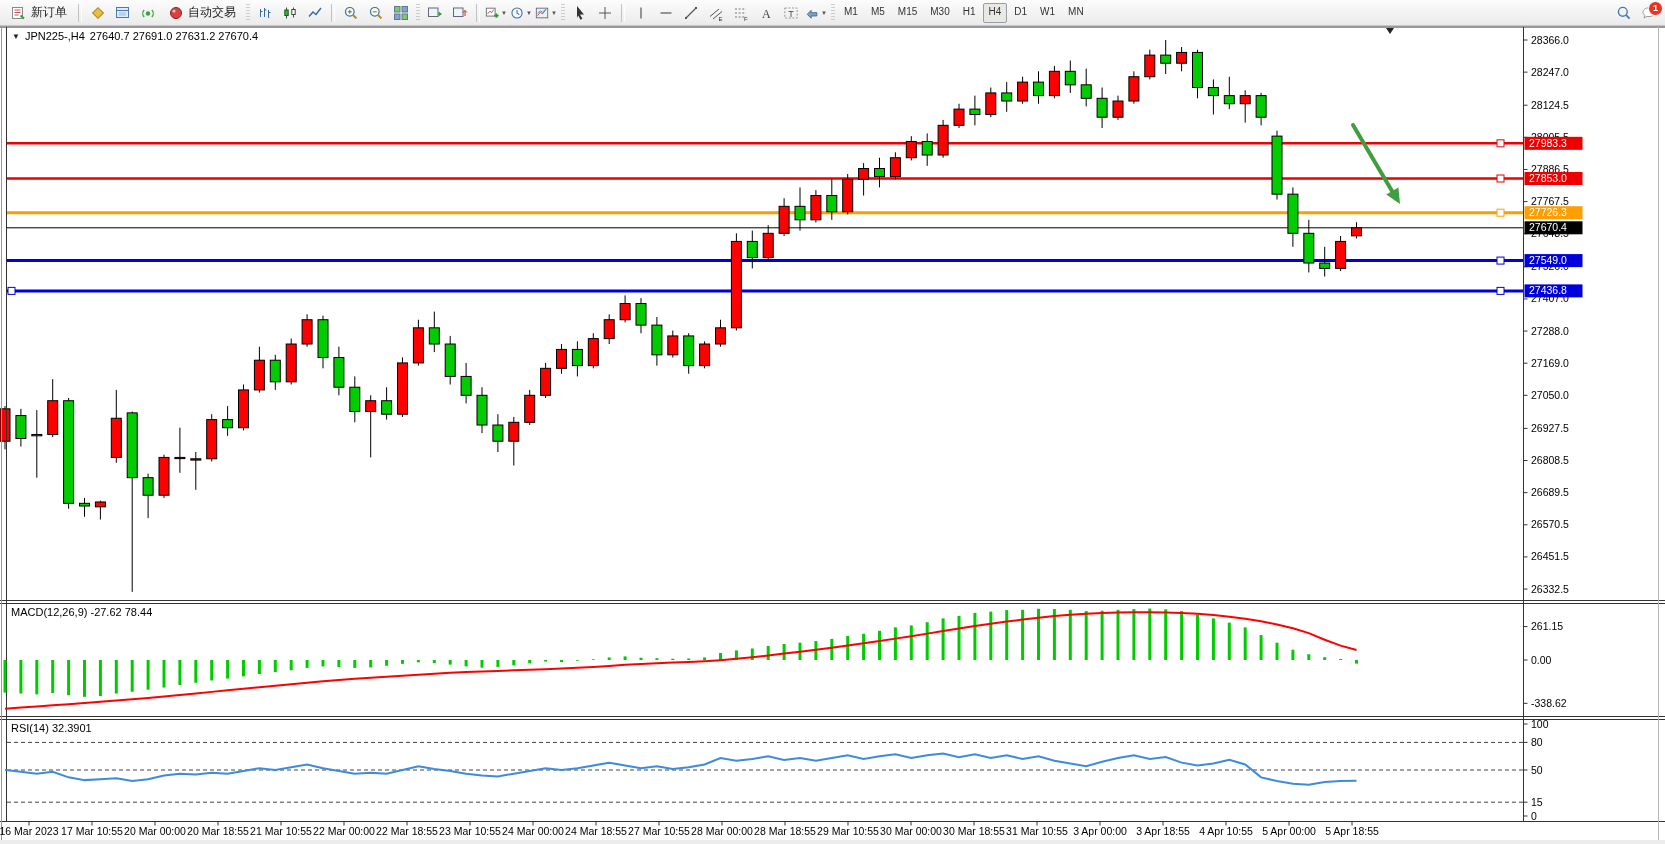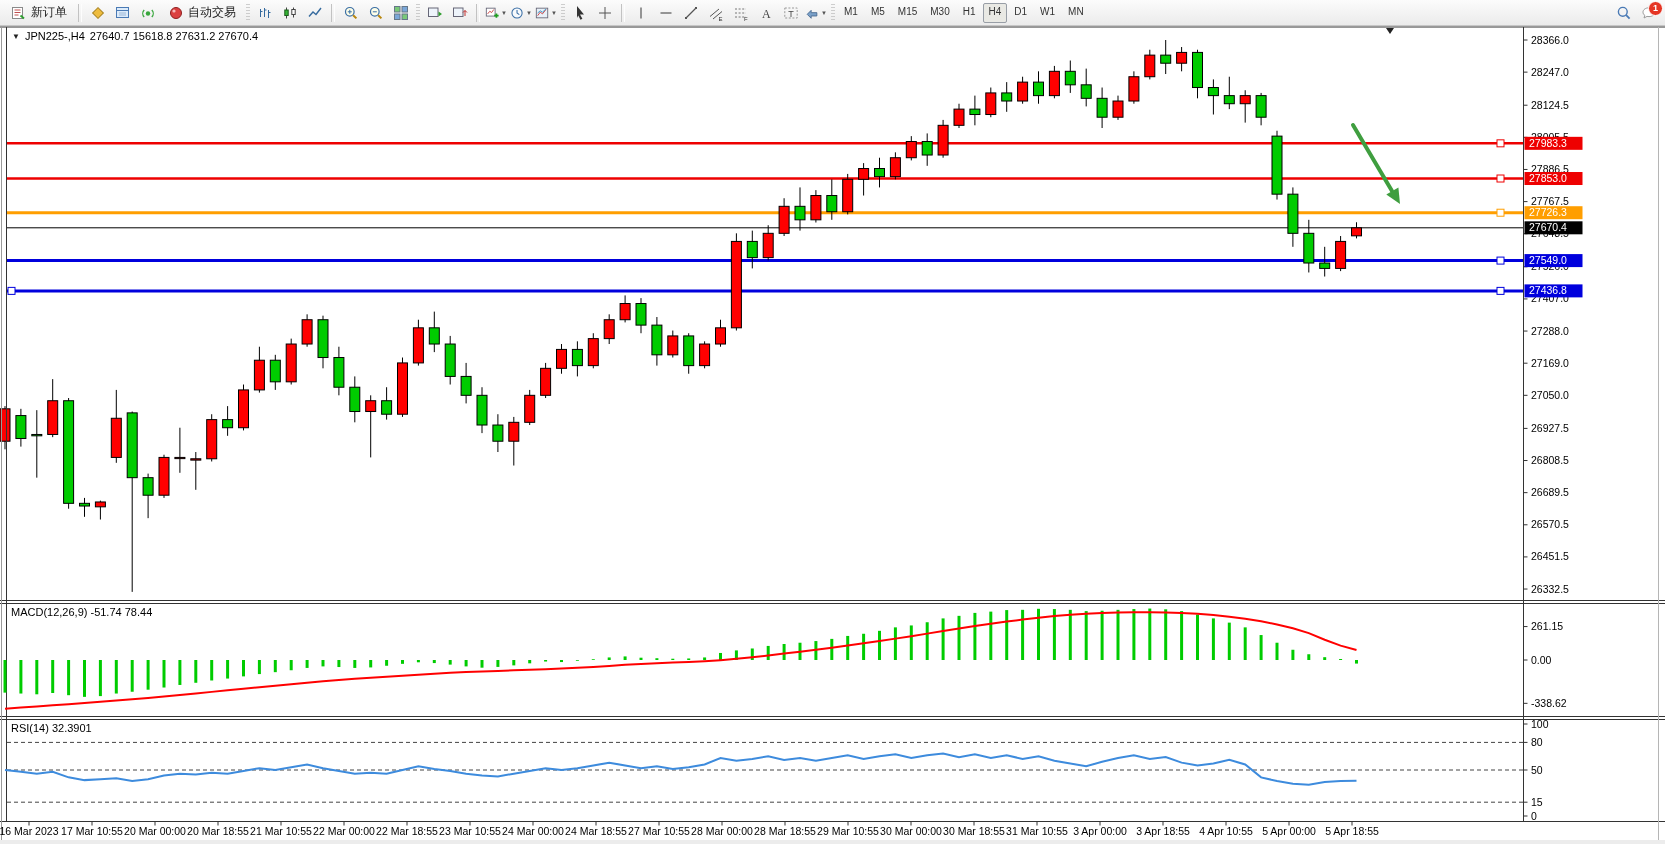--- a/index.html
+++ b/index.html
@@ -621,16 +621,16 @@
       <svg width="16" height="16" viewBox="0 0 16 16">
         <path d="M2 7.2C2 4.6 4.7 2.8 8 2.8s6 1.8 6 4.4-2.7 4.4-6 4.4c-.7 0-1.4-.1-2-.2L3 13l.8-2.6C2.7 9.6 2 8.5 2 7.2z" fill="#fff" stroke="#9a9a9a"></path>
       </svg>
       <span class="badge">1</span>
     </div>
   </div>
 
 <div class="overlay-label" id="chart-title" style="left:12px;top:30px">
   <span class="tri">▼</span>
   <span>JPN225-,H4</span>
-  <span>27640.7 15618.8 27631.2 27670.4</span>
+  <span>27640.7 27691.0 27631.2 27670.4</span>
 </div>
-<div class="overlay-label" style="left:11px;top:606px">MACD(12,26,9) -51.74 78.44</div>
+<div class="overlay-label" style="left:11px;top:606px">MACD(12,26,9) -27.62 78.44</div>
 <div class="overlay-label" style="left:11px;top:722px">RSI(14) 32.3901</div>
 
 </body></html>

